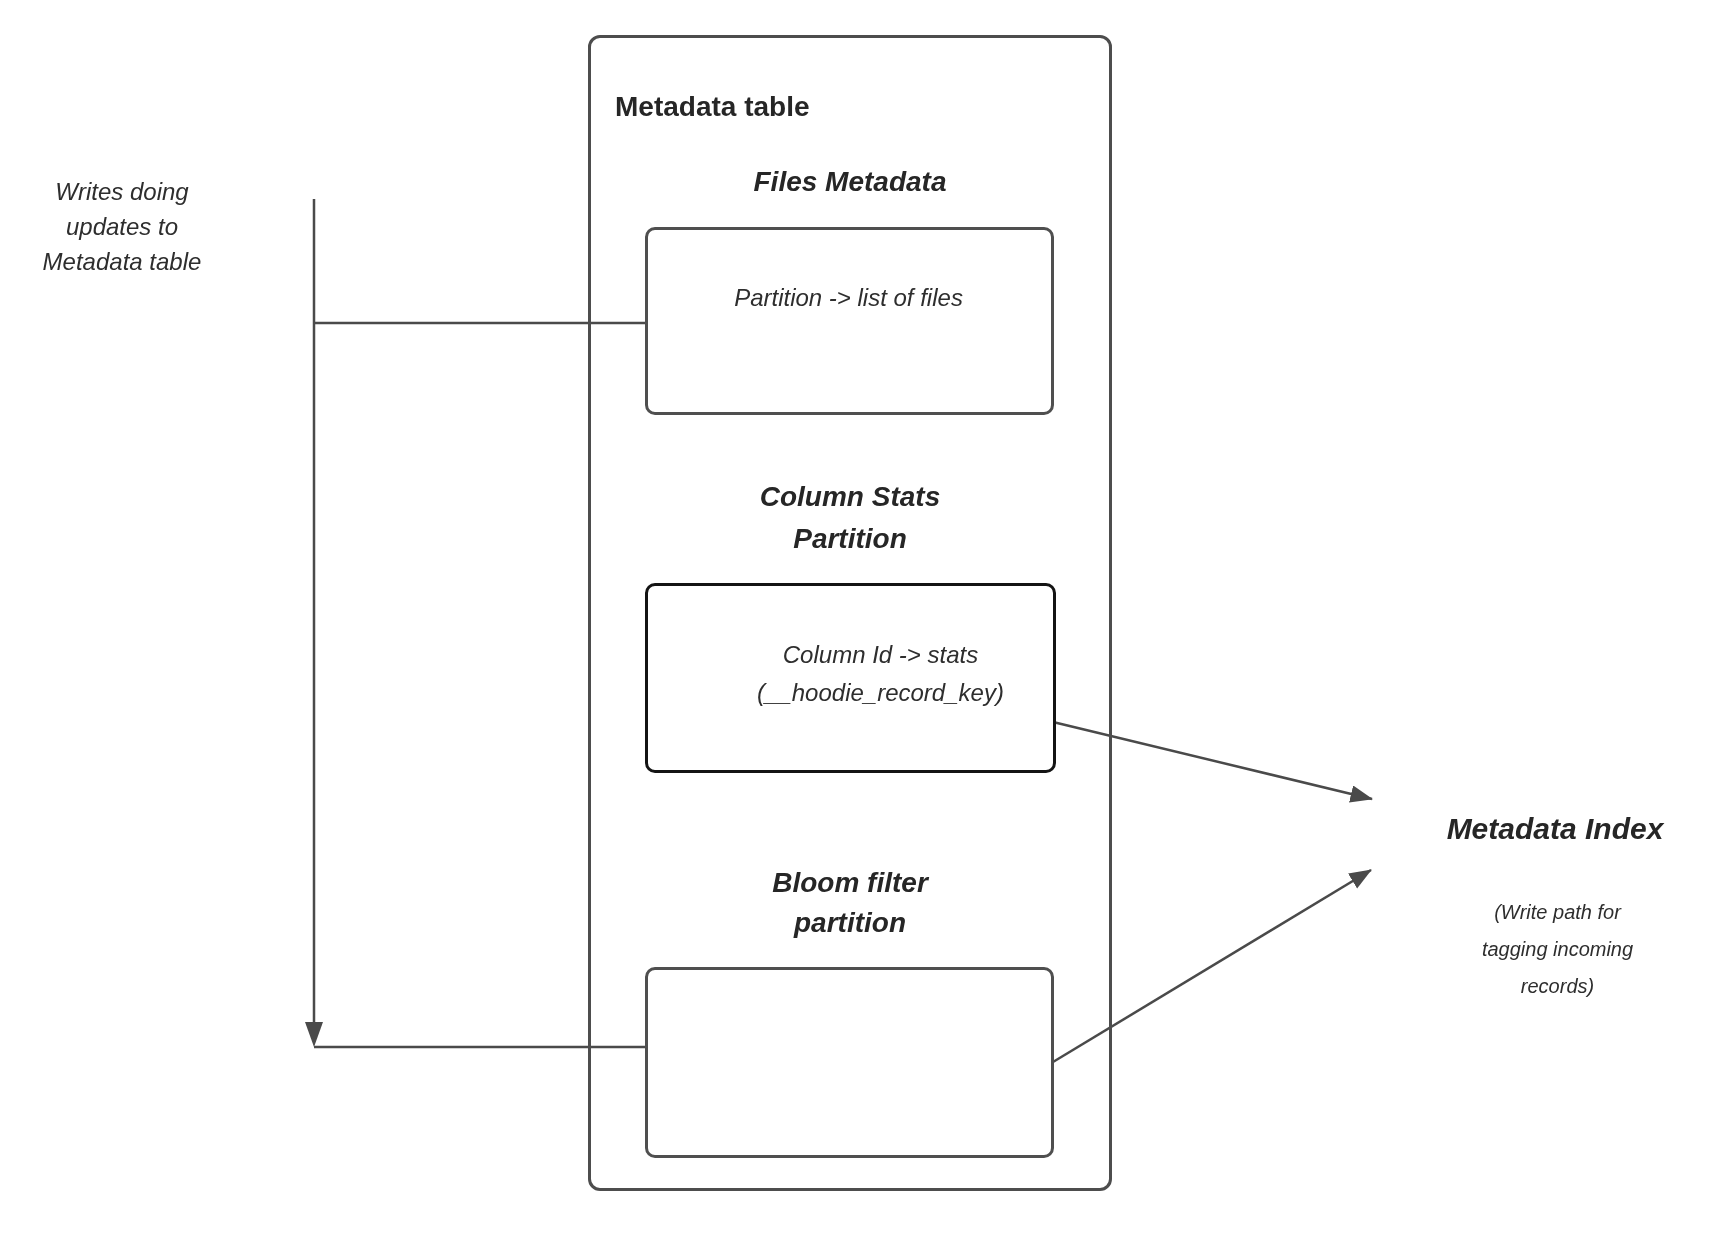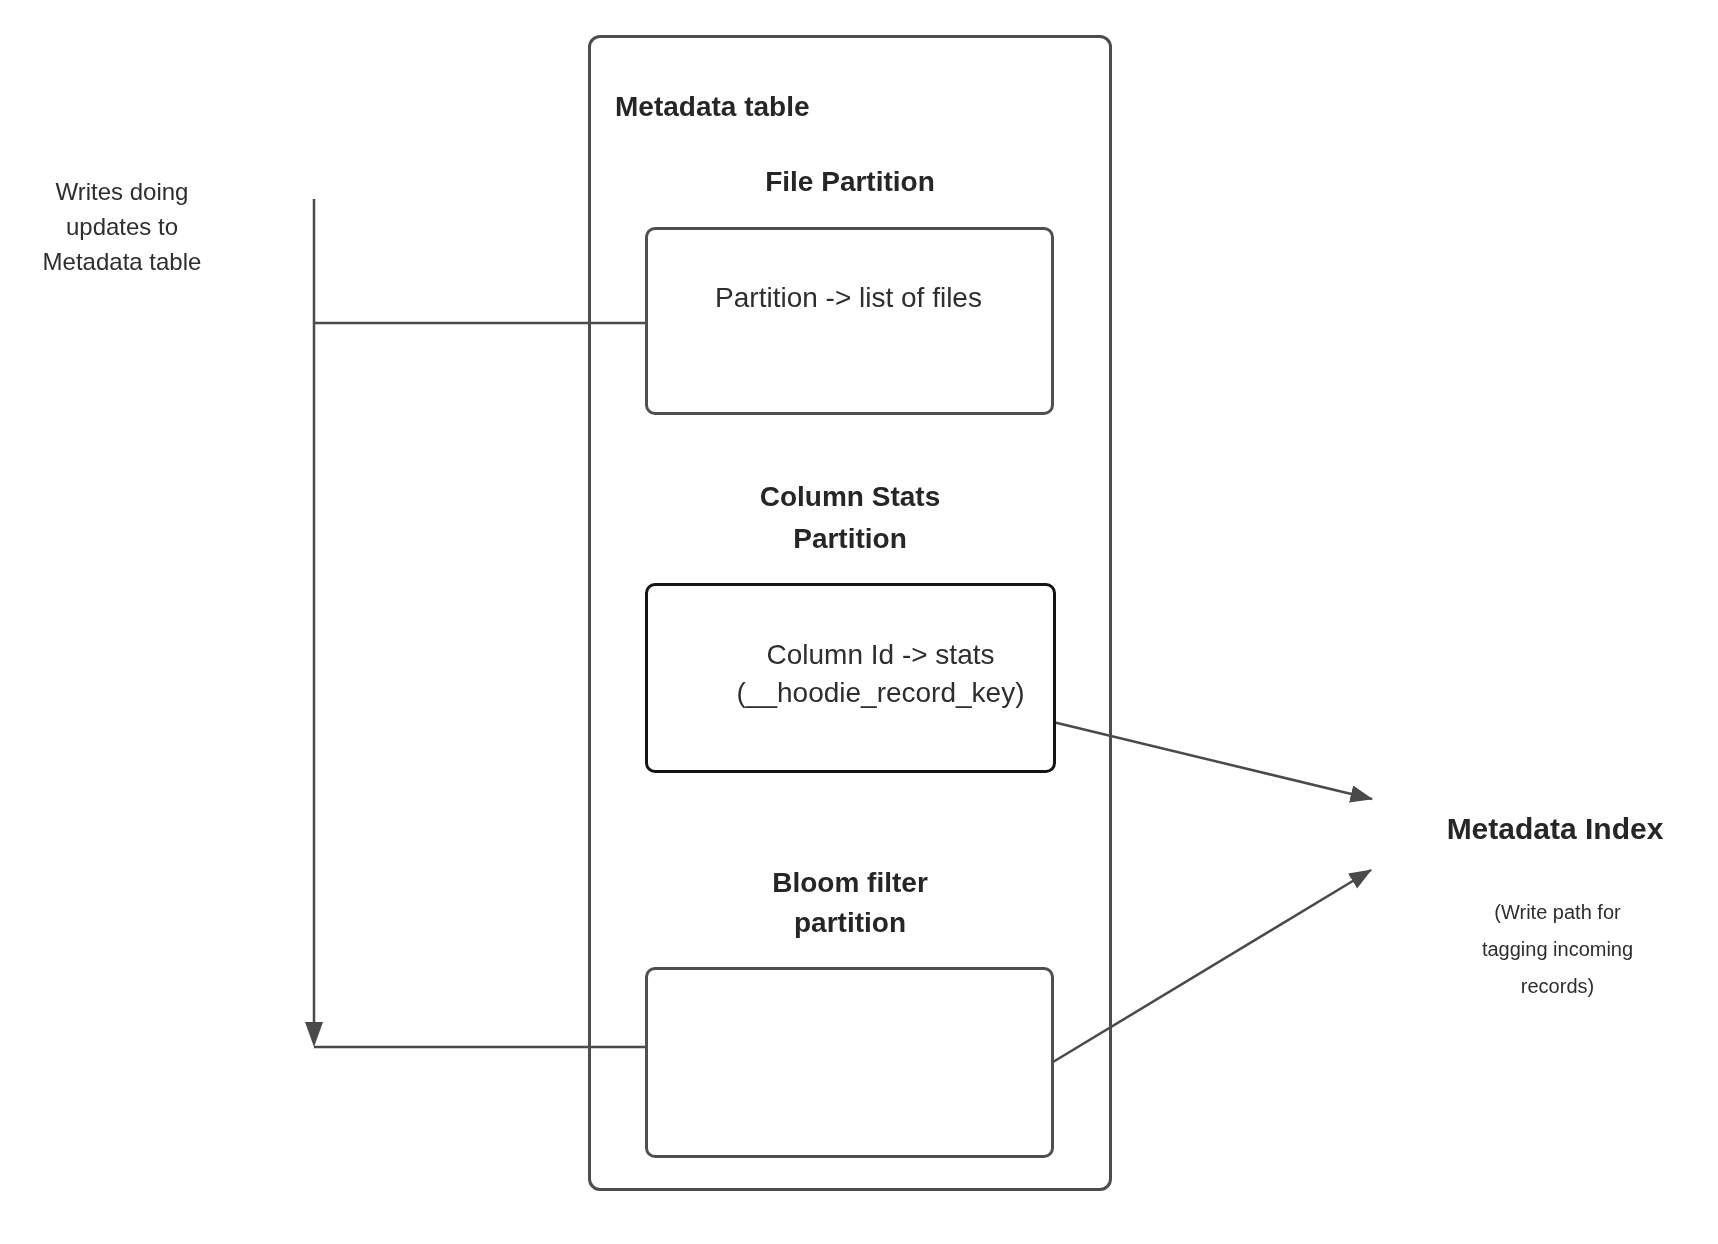--- a/index.html
+++ b/index.html
@@ -10,30 +10,30 @@
   }
   #canvas {
     position: relative;
     width: 1718px;
     height: 1244px;
     background: #ffffff;
     overflow: hidden;
     color: #262626;
   }
   .abs { position: absolute; }
-  .centered { text-align: center; }
+  .centered { text-align: center; font-style: italic; }
   .multiline { white-space: pre-line; }
   .heading {
     font-size: 28px;
     font-weight: bold;
     color: #262626;
     line-height: 42px;
   }
   .box-text {
-    font-size: 28px;
+    font-size: 24px;
     color: #2e2e2e;
     line-height: 38px;
   }
   
   .outer-box {
     left: 588px; top: 35px;
     width: 518px; height: 1150px;
     border: 3px solid #4d4d4d;
     border-radius: 12px;
     background: transparent;
@@ -108,21 +108,21 @@
   </svg>
 
   <div class="abs writes-label centered multiline">Writes doing
 updates to
 Metadata table</div>
 
   <div class="abs outer-box"></div>
 
   <div class="abs table-title">Metadata table</div>
 
-  <div class="abs heading centered files-heading">File Partition</div>
+  <div class="abs heading centered files-heading">Files Metadata</div>
   <div class="abs inner-box files-box"></div>
   <div class="abs box-text centered files-text">Partition -&gt; list of files</div>
 
   <div class="abs heading centered multiline stats-heading">Column Stats
 Partition</div>
   <div class="abs inner-box stats-box"></div>
   <div class="abs box-text centered multiline stats-text">Column Id  -&gt; stats
 (__hoodie_record_key)</div>
 
   <div class="abs heading centered multiline bloom-heading">Bloom filter

